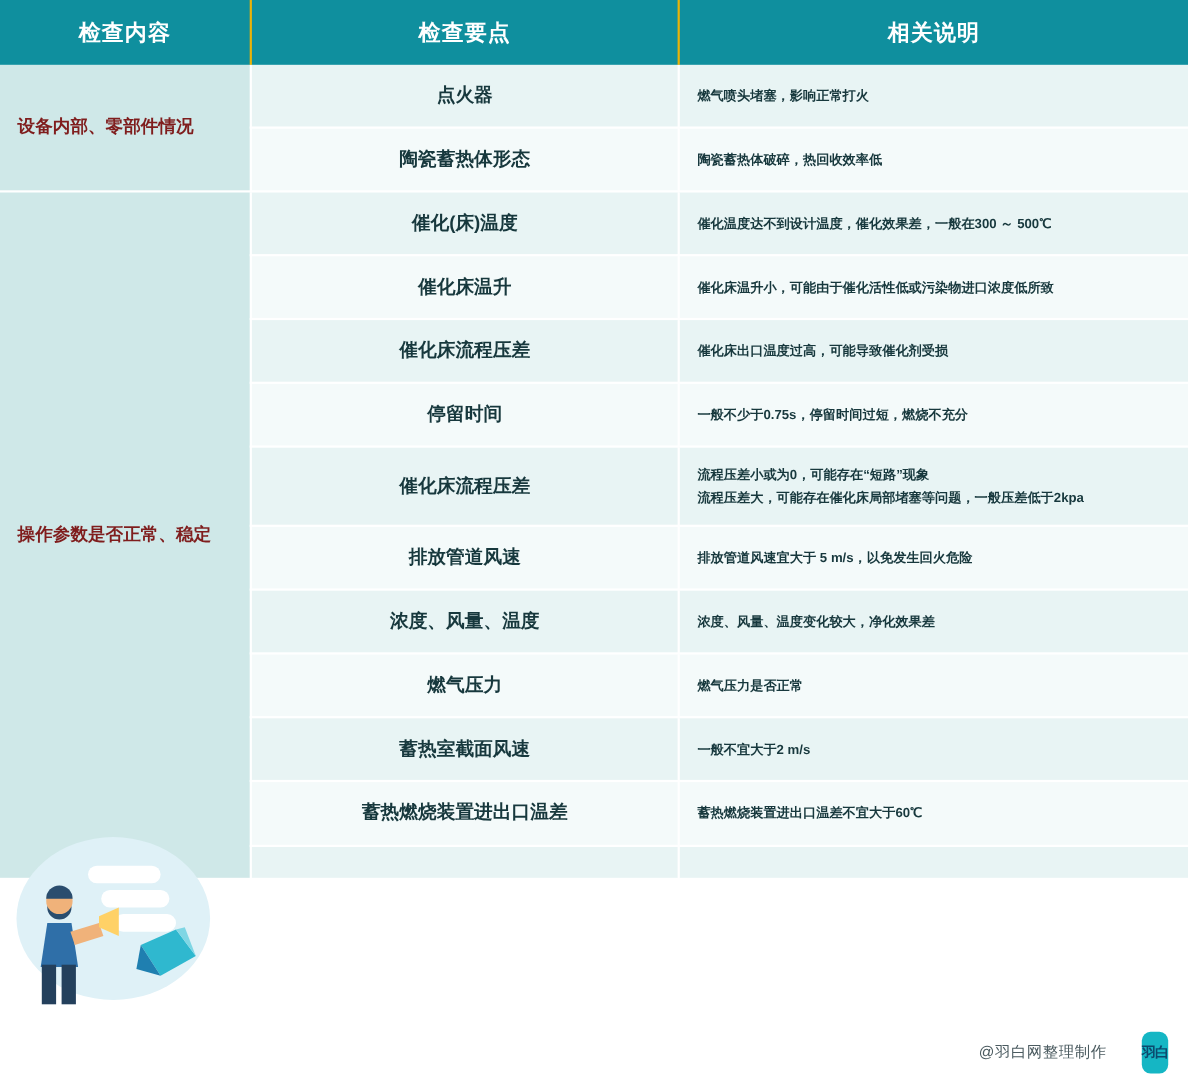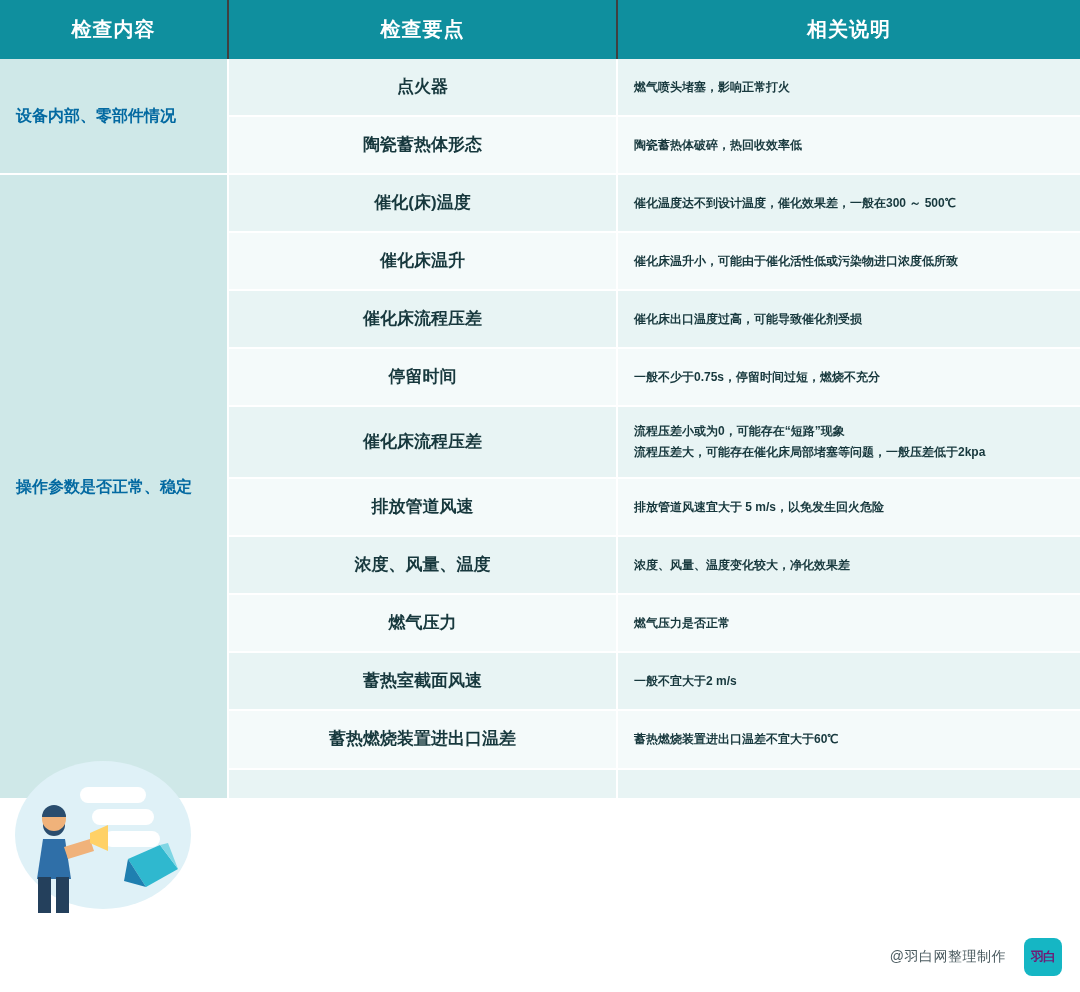--- a/index.html
+++ b/index.html
@@ -32,38 +32,38 @@
   table.check-table col.c3 { width: 463px; }
 
   thead th {
     background: #0f8f9e;
     color: #ffffff;
     font-size: 20px;
     font-weight: bold;
     height: 57px;
     text-align: center;
     vertical-align: middle;
-    border-right: 2px solid #404040;
+    border-right: 2px solid #eab308;
     letter-spacing: 1px;
   }
   thead th:last-child { border-right: none; }
 
   td {
     border-bottom: 2px solid #ffffff;
     border-right: 2px solid #ffffff;
     vertical-align: middle;
     font-size: 16px;
     color: #1f2b2e;
     line-height: 1.65;
   }
   td:last-child { border-right: none; }
 
   .cat-cell {
     background: #cfe8e8;
-    color: #0369a1;
+    color: #7f1d1d;
     font-size: 16px;
     font-weight: bold;
     padding: 0 16px;
     vertical-align: middle;
     text-align: left;
     line-height: 1.6;
   }
   .cat-cell.tall { vertical-align: middle; }
 
   .point-cell {
@@ -98,25 +98,25 @@
     right: 74px;
     bottom: 18px;
     font-size: 14px;
     color: #4b5b60;
     letter-spacing: 0.5px;
   }
   .logo-badge {
     position: absolute;
     right: 18px;
     bottom: 8px;
-    width: 38px;
+    width: 24px;
     height: 38px;
     border-radius: 8px;
     background: #15b6c4;
-    color: #701a75;
+    color: #0c4a6e;
     font-size: 13px;
     font-weight: bold;
     display: flex;
     align-items: center;
     justify-content: center;
     letter-spacing: -1px;
   }
 
   
   .illus {

